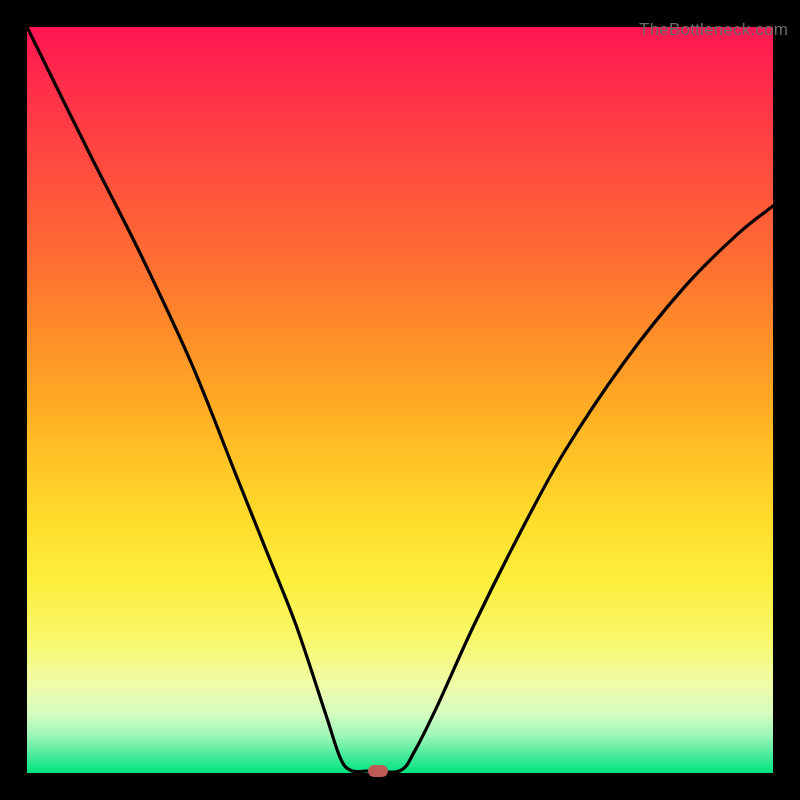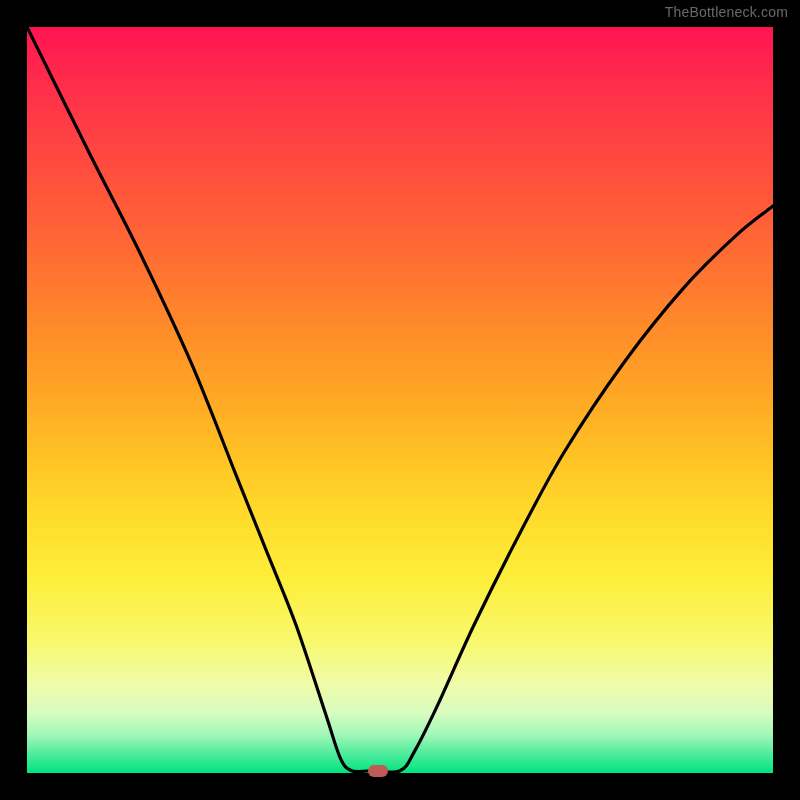--- a/index.html
+++ b/index.html
@@ -38,24 +38,24 @@
       #f8f86a 82%,
       #f0fca8 88%,
       #d6fcc0 92%,
       #9ef7b8 95%,
       #4ceb9b 97.5%,
       #00e482 100%
     );
   }
   .watermark {
     position: absolute;
-    top: 4px;
+    top: 20px;
     right: 12px;
     color: #6a6a6a;
-    font-size: 14px;
+    font-size: 17px;
     font-weight: 500;
     letter-spacing: 0.2px;
   }
   .curve-svg {
     position: absolute;
     left: 27px;
     top: 27px;
     width: 746px;
     height: 746px;
   }

